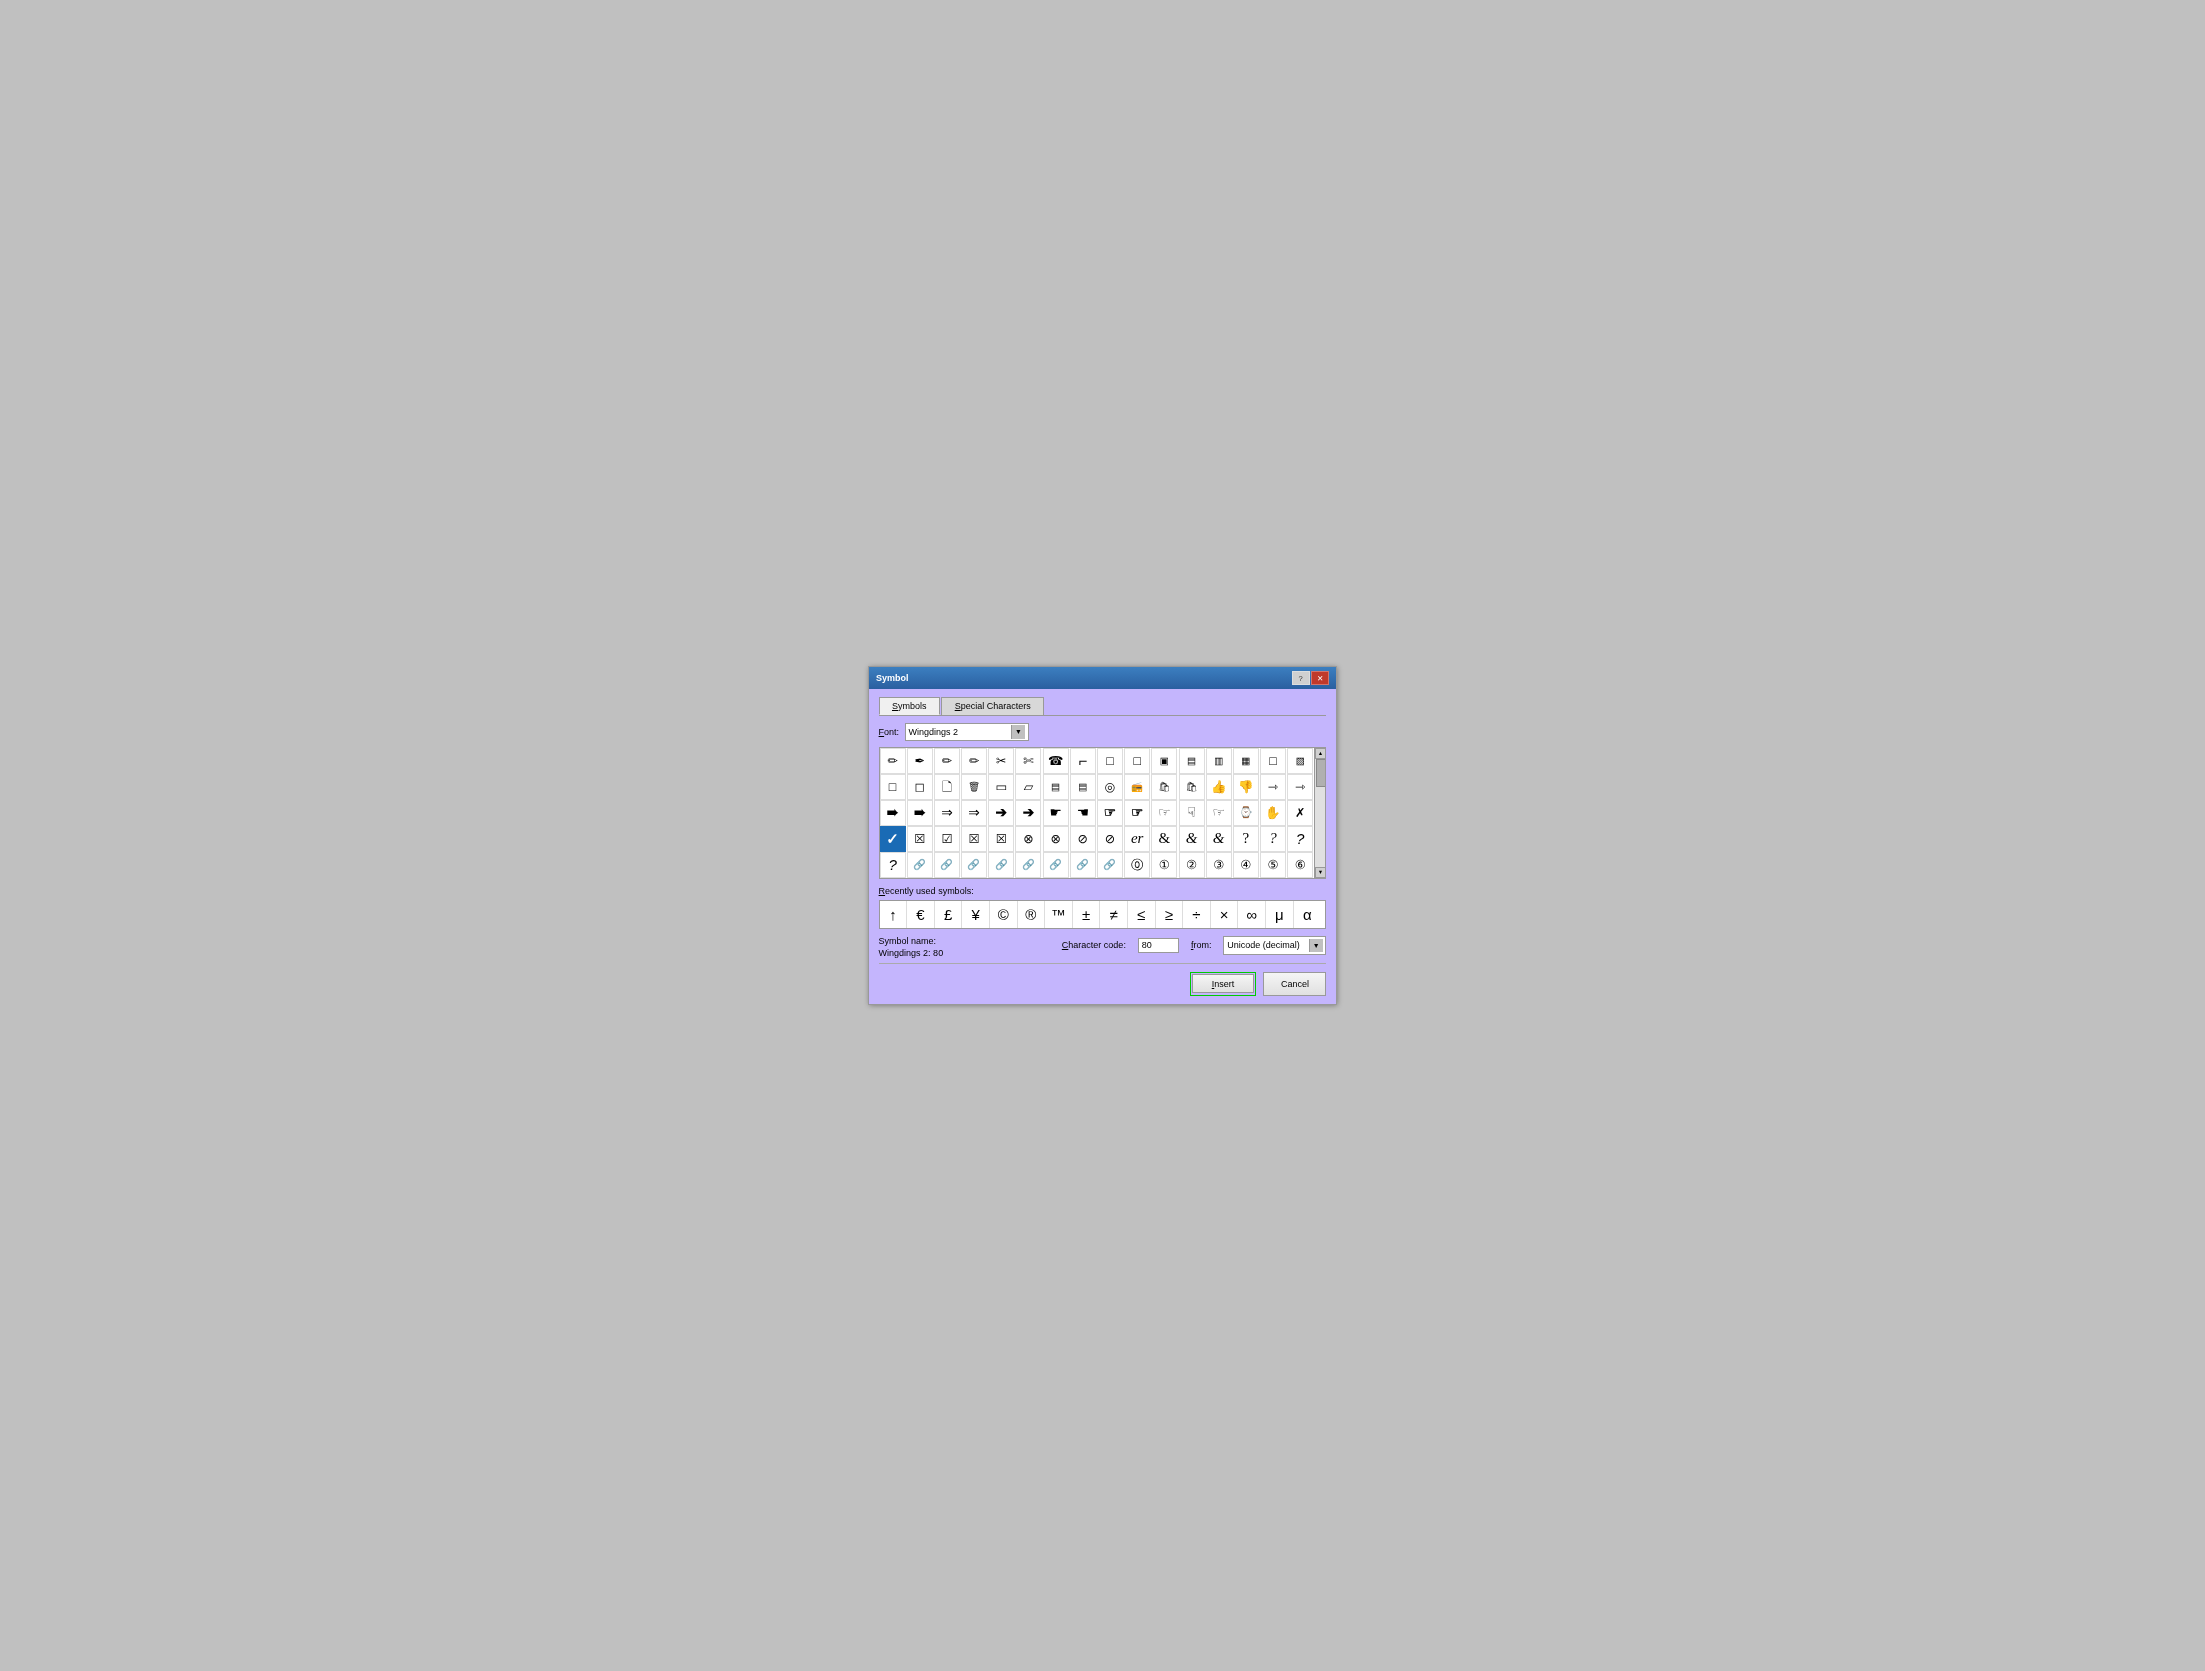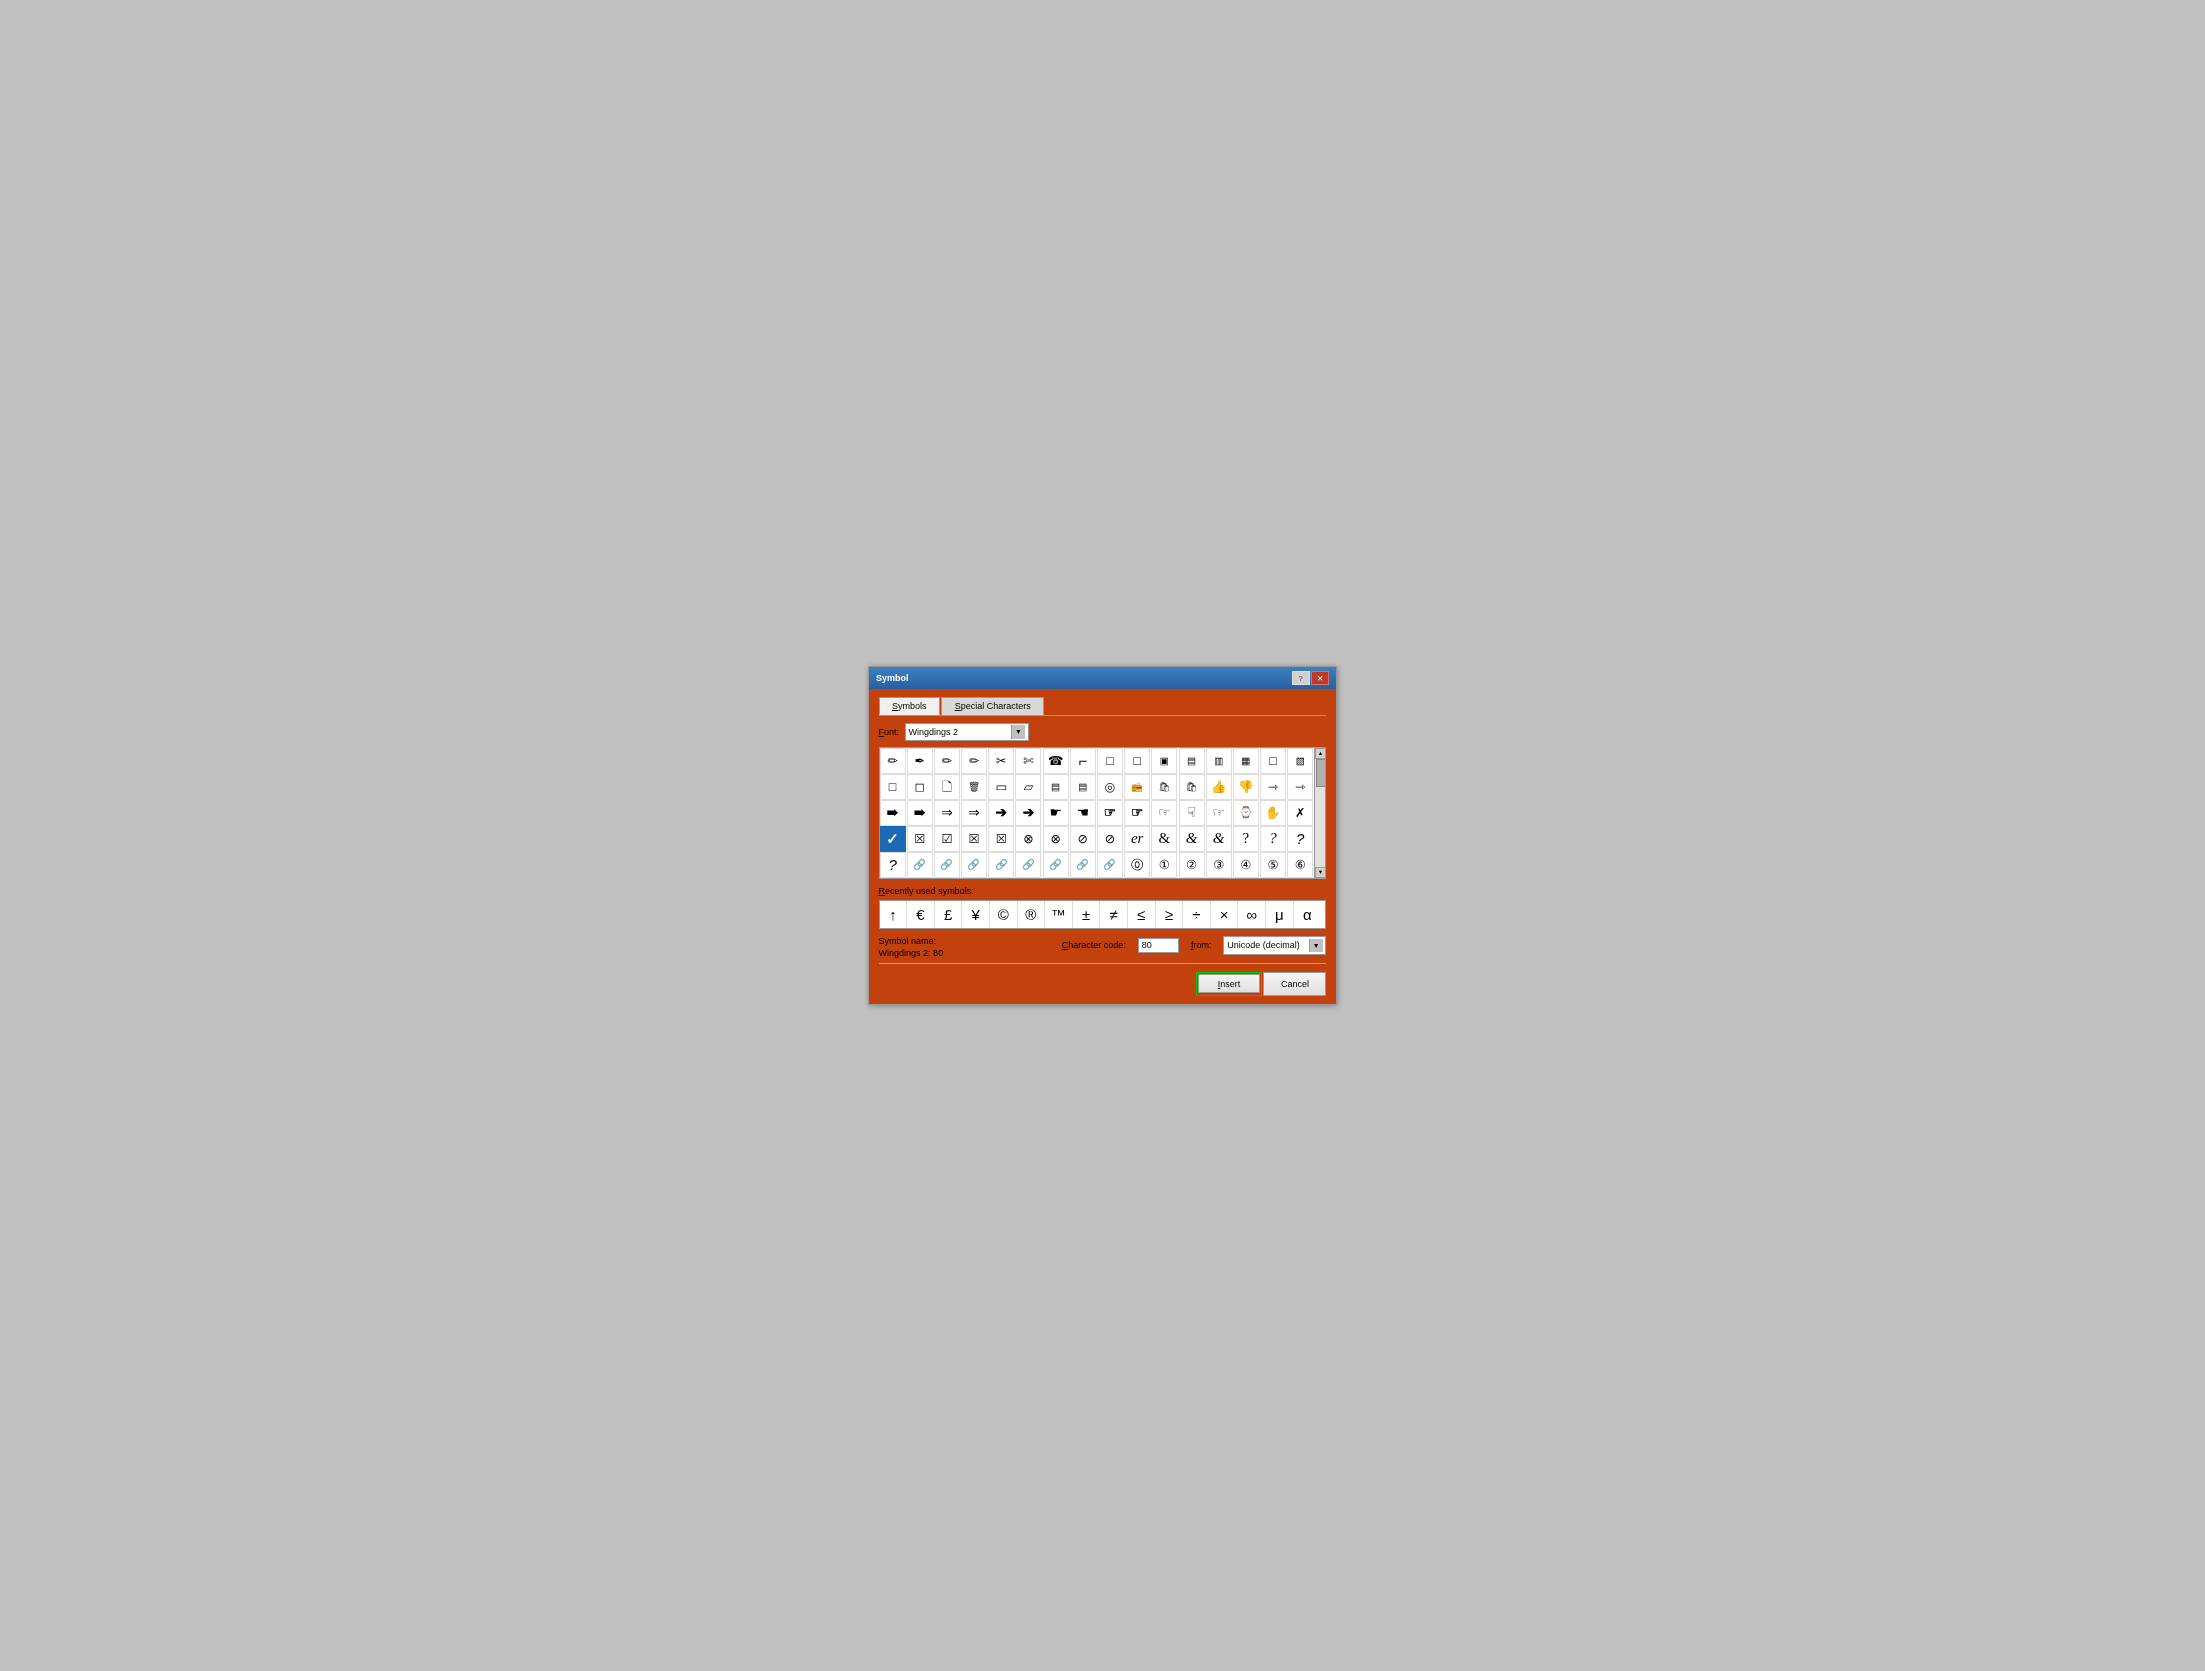--- a/index.html
+++ b/index.html
@@ -8,21 +8,21 @@
       background: #c0c0c0;
       font-family: "Segoe UI", Tahoma, Arial, sans-serif;
       font-size: 9px;
       display: flex;
       align-items: center;
       justify-content: center;
       min-height: 100vh;
     }
 
     .dialog {
-      background: #c2410c;
+      background: #c4b5fd;
       border: 0.7px solid #999;
       box-shadow: 1.4px 1.4px 5.5px rgba(0,0,0,0.4);
       width: 469px;
     }
 
     .title-bar {
       background: linear-gradient(to bottom, #3c7fc0 0%, #2a5fa0 100%);
       color: white;
       padding: 4.1px 6.9px;
       display: flex;
@@ -288,21 +288,21 @@
       display: flex;
       align-items: center;
       justify-content: center;
       font-size: 6.9px;
     }
 
     
     .button-row {
       display: flex;
       justify-content: flex-end;
-      gap: 1px;
+      gap: 7px;
       margin-top: 5.5px;
       padding-top: 2.8px;
     }
 
     .btn {
       padding: 3.4px 16.5px;
       border: 0.7px solid #999;
       background: linear-gradient(to bottom, #f5f5f5, #e0e0e0);
       font-size: 9px;
       cursor: pointer;

